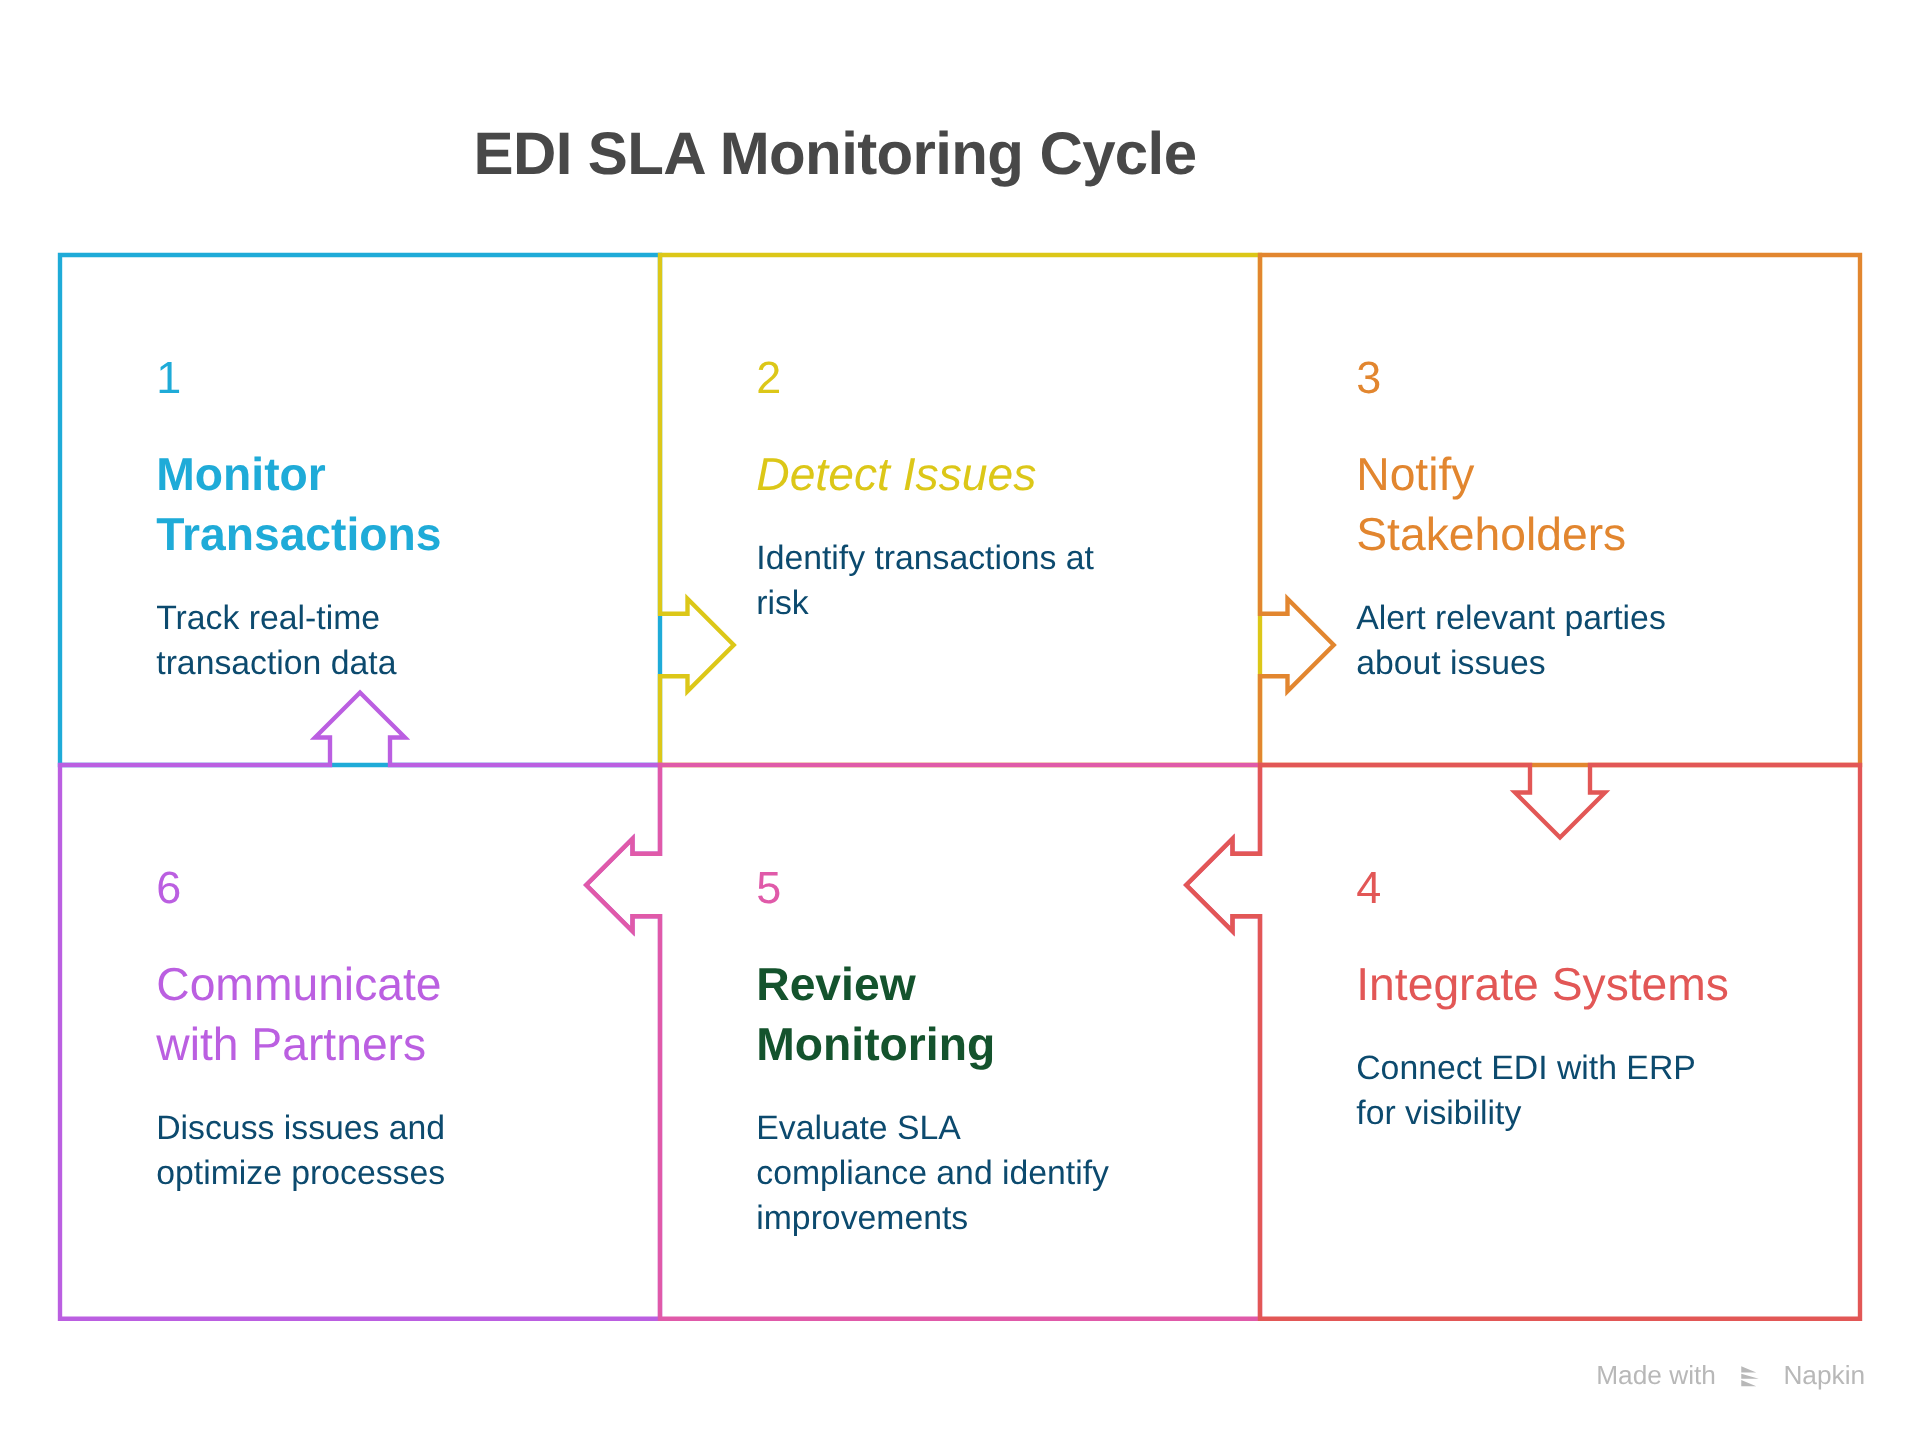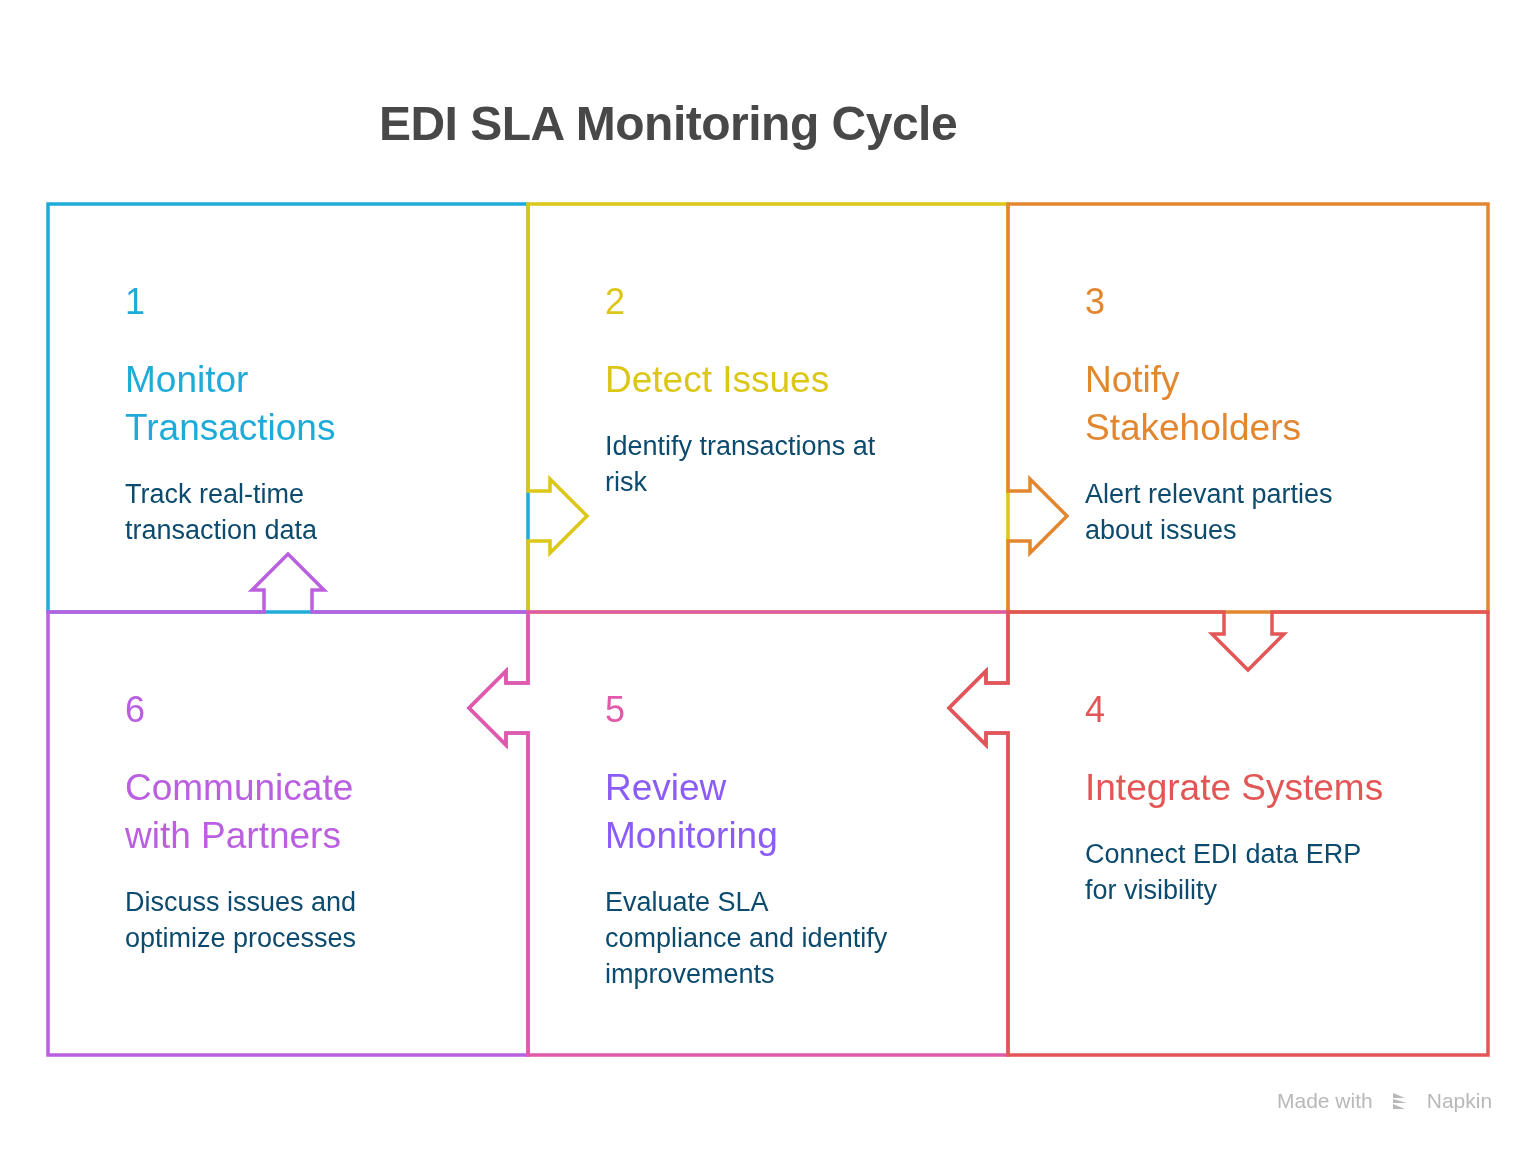--- a/index.html
+++ b/index.html
@@ -27,45 +27,45 @@
       <polygon points="528,204 1008,204 1008,612 528,612 528,541 550,541 550,553 587,516 550,479 550,491 528,491" fill="none" stroke="#dcc718" stroke-width="3.5" stroke-linejoin="miter"></polygon>
       <polygon points="1008,204 1488,204 1488,612 1008,612 1008,541 1030,541 1030,553 1067,516 1030,479 1030,491 1008,491" fill="none" stroke="#e2862f" stroke-width="3.5" stroke-linejoin="miter"></polygon>
       <polygon points="48,612 264,612 264,590 252,590 288,554 324,590 312,590 312,612 528,612 528,683 506,683 506,671 469,708 506,745 506,733 528,733 528,1055 48,1055" fill="none" stroke="#bb5fe1" stroke-width="3.5" stroke-linejoin="miter"></polygon>
       <polygon points="528,612 1008,612 1008,683 986,683 986,671 949,708 986,745 986,733 1008,733 1008,1055 528,1055 528,733 506,733 506,745 469,708 506,671 506,683 528,683" fill="none" stroke="#e05aa9" stroke-width="3.5" stroke-linejoin="miter"></polygon>
       <polygon points="1008,612 1224,612 1224,634 1212,634 1248,670 1284,634 1272,634 1272,612 1488,612 1488,1055 1008,1055 1008,733 986,733 986,745 949,708 986,671 986,683 1008,683" fill="none" stroke="#e25756" stroke-width="3.5" stroke-linejoin="miter"></polygon>
     </g>
 </svg>
 
 <div class="step" id="step-1" style="left:125px; top:282px;">
   <p class="num" style="color: rgb(31, 171, 216);">1</p>
-  <p class="name" style="color: rgb(31, 171, 216);"><span>Monitor</span><br><span>Transactions</span></p>
+  <p class="name" style="color: rgb(31, 171, 216); font-weight: bold;"><span>Monitor</span><br><span>Transactions</span></p>
   <p class="desc" style="margin-top:24px"><span>Track real-time</span><br><span>transaction data</span></p>
 </div>
 
 <div class="step" id="step-2" style="left:605px; top:282px;">
   <p class="num" style="color: rgb(220, 199, 24);">2</p>
-  <p class="name" style="color: rgb(220, 199, 24);"><span>Detect Issues</span></p>
+  <p class="name" style="color: rgb(220, 199, 24); font-style: italic;"><span>Detect Issues</span></p>
   <p class="desc" style="margin-top:24px"><span>Identify transactions at</span><br><span>risk</span></p>
 </div>
 
 <div class="step" id="step-3" style="left:1085px; top:282px;">
   <p class="num" style="color: rgb(226, 134, 47);">3</p>
   <p class="name" style="color: rgb(226, 134, 47);"><span>Notify</span><br><span>Stakeholders</span></p>
   <p class="desc" style="margin-top:24px"><span>Alert relevant parties</span><br><span>about issues</span></p>
 </div>
 
 <div class="step" id="step-4" style="left:1085px; top:690px;">
   <p class="num" style="color: rgb(226, 87, 86);">4</p>
   <p class="name" style="color: rgb(226, 87, 86);"><span>Integrate Systems</span></p>
-  <p class="desc" style="margin-top:24px"><span>Connect EDI data ERP</span><br><span>for visibility</span></p>
+  <p class="desc" style="margin-top:24px"><span>Connect EDI with ERP</span><br><span>for visibility</span></p>
 </div>
 
 <div class="step" id="step-5" style="left:605px; top:690px;">
   <p class="num" style="color: rgb(224, 90, 169);">5</p>
-  <p class="name" style="color: #8b5cf6;"><span>Review</span><br><span>Monitoring</span></p>
+  <p class="name" style="color: #14532d; font-weight: bold;"><span>Review</span><br><span>Monitoring</span></p>
   <p class="desc" style="margin-top:24px"><span>Evaluate SLA</span><br><span>compliance and identify</span><br><span>improvements</span></p>
 </div>
 
 <div class="step" id="step-6" style="left:125px; top:690px;">
   <p class="num" style="color: rgb(187, 95, 225);">6</p>
   <p class="name" style="color: rgb(187, 95, 225);"><span>Communicate</span><br><span>with Partners</span></p>
   <p class="desc" style="margin-top:24px"><span>Discuss issues and</span><br><span>optimize processes</span></p>
 </div>
 
 <div id="footer">

